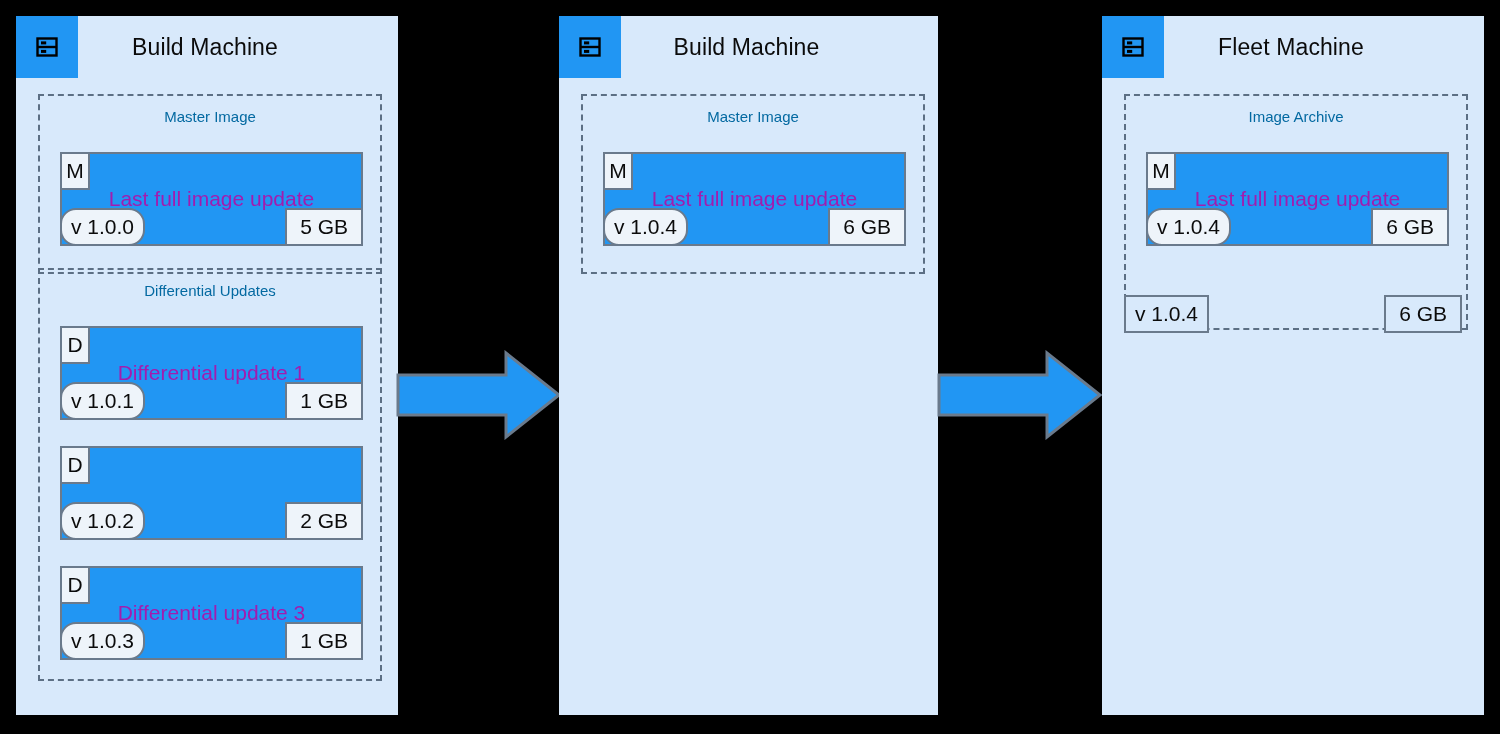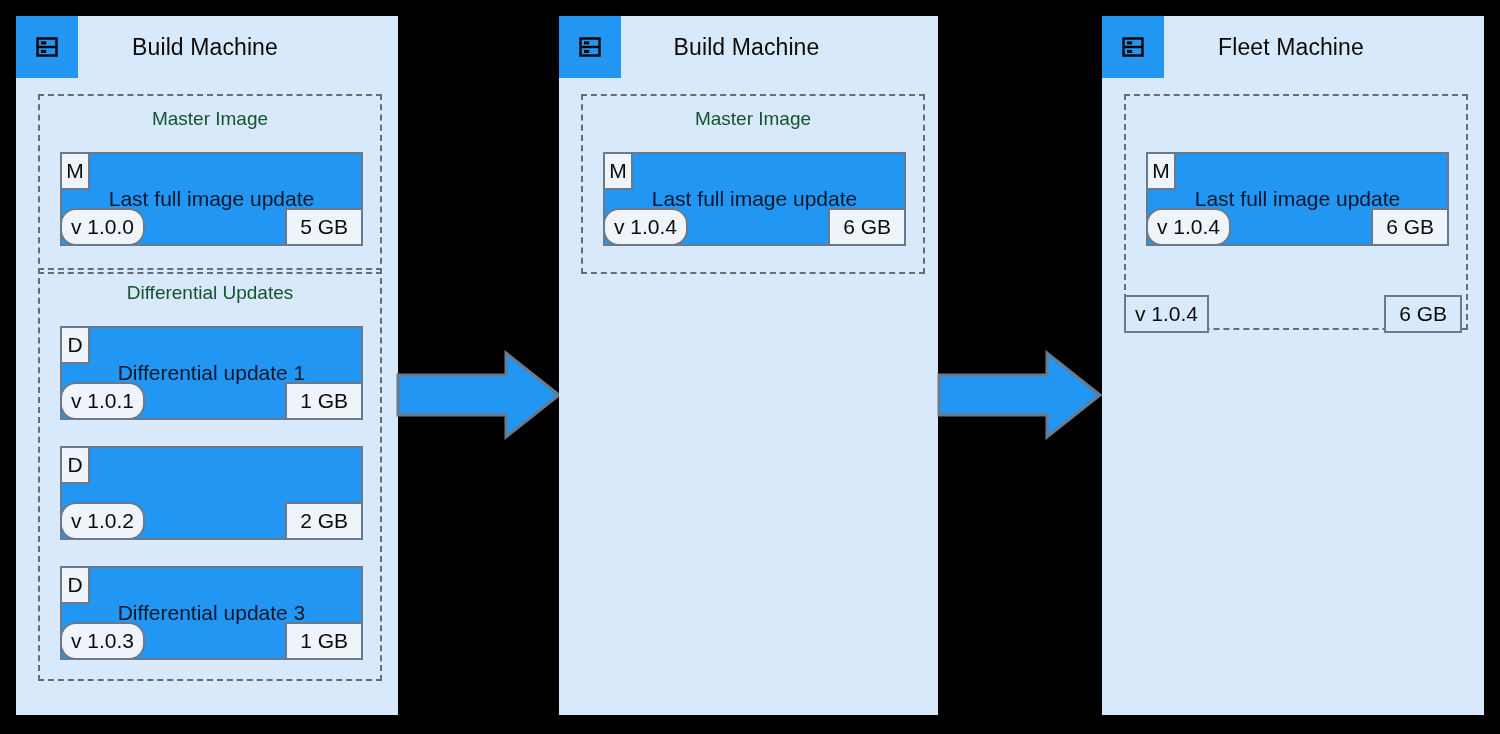--- a/index.html
+++ b/index.html
@@ -32,38 +32,38 @@
   }
 
   
   .group{
     position:absolute;
     border:2px dashed #5c6f84;
     box-sizing:border-box;
   }
   .group-title{
     position:absolute;left:0;right:0;top:12px;
-    text-align:center;font-size:19px;color:#14532d;
+    text-align:center;font-size:15px;color:#0369a1;
   }
 
   
   .card{
     position:absolute;
     box-sizing:border-box;
   }
   .card-bar{
     position:absolute;left:0;top:0;right:0;bottom:0;
     background:#2196f3;
     border:2px solid #6a7a8c;
     box-sizing:border-box;
   }
   .card-label{
     position:absolute;left:0;right:0;top:50%;
     transform:translateY(-50%);
-    text-align:center;font-size:21px;color:#0f172a;
+    text-align:center;font-size:21px;color:#a21caf;
     pointer-events:none;
   }
   .chip{
     position:absolute;
     background:#eef4fa;
     border:2px solid #6a7a8c;
     box-sizing:border-box;
     display:flex;align-items:center;
     font-size:21px;color:#0b0b0b;
     white-space:nowrap;
@@ -198,20 +198,21 @@
           <rect x="4.5" y="5.5" width="19" height="17" fill="none" stroke="#000" stroke-width="2.4"></rect>
           <line x1="4.5" y1="14" x2="23.5" y2="14" stroke="#000" stroke-width="2.4"></line>
           <rect x="8" y="8.4" width="5.2" height="3" fill="#000"></rect>
           <rect x="8" y="16.9" width="5.2" height="3" fill="#000"></rect>
         </svg>
       </div>
       <div class="panel-title">Fleet Machine</div>
     </div>
 
     <div class="group" style="left:22px;top:78px;width:344px;height:236px;">
+      <div class="group-title">Image Archive</div>
 
       <div class="card" style="left:20px;top:56px;width:303px;height:94px;">
         <div class="card-bar"></div>
         <div class="card-label">Last full image update</div>
         <div class="chip kind">M</div>
         <div class="chip ver">v 1.0.4</div>
         <div class="chip size">6 GB</div>
       </div>
     </div>
 

